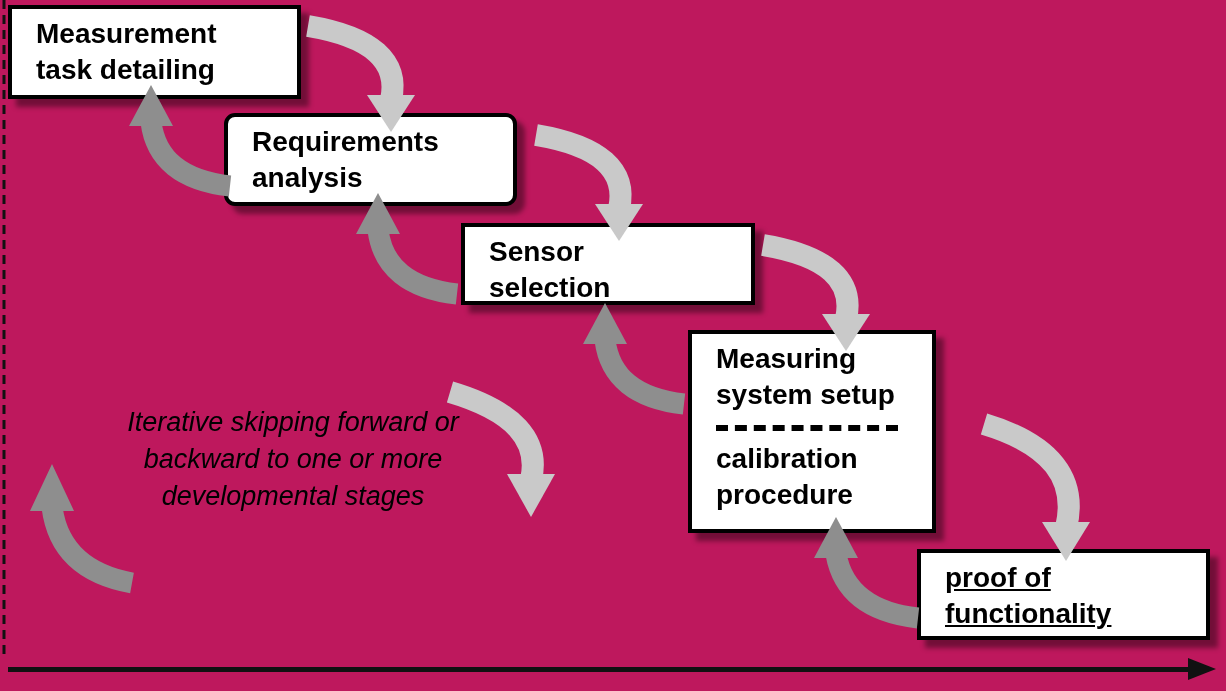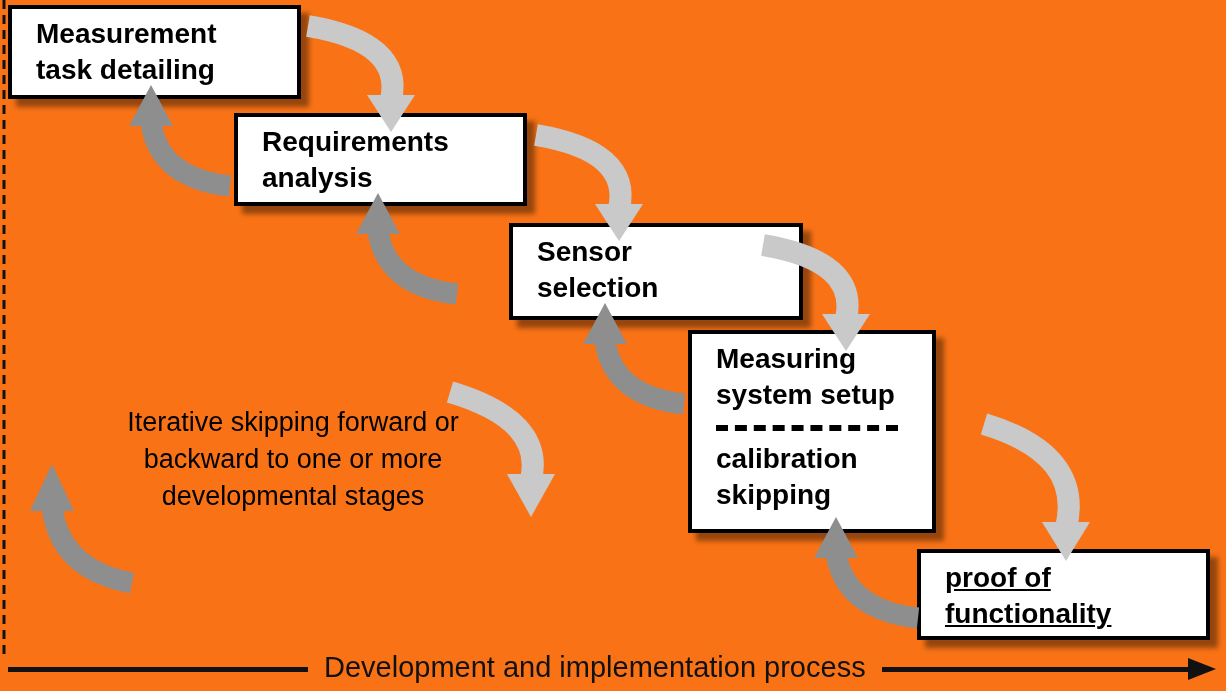--- a/index.html
+++ b/index.html
@@ -1,19 +1,19 @@
 <!DOCTYPE html>
 <html><head>
 <meta charset="utf-8">
 <style>
   html,body { margin:0; padding:0; background:#ffffff; }
   .canvas {
     position:relative;
     width:1226px; height:691px;
-    background:#f97316;
+    background:#be185d;
     overflow:hidden;
     font-family:"Liberation Sans", sans-serif;
   }
   .arrow-layer {
     position:absolute; left:0; top:0; width:1226px; height:691px;
     z-index:3; pointer-events:none;
   }
   .stage {
     position:absolute;
     box-sizing:border-box;
@@ -32,20 +32,21 @@
   }
   .divider {
     border-top:6px dashed #000000;
     margin:12px 28px 10px 0;
     height:0;
   }
   .annotation {
     position:absolute;
     left:68px; top:404px; width:450px;
     z-index:2;
+    font-style:italic;
     font-size:27px;
     line-height:37px;
     text-align:center;
     color:#000000;
     white-space:pre-line;
   }
   .axis {
     position:absolute;
     left:8px; right:10px; top:651px; height:36px;
     display:flex; align-items:center;
@@ -78,36 +79,36 @@
 </head>
 <body>
 
 <div class="canvas">
 
   <div class="stage" style="left:8px; top:5px; width:293px; height:94px;">
     <div class="stage-label">Measurement
 task detailing</div>
   </div>
 
-  <div class="stage" style="left:234px; top:113px; width:293px; height:93px;">
+  <div class="stage" style="left:224px; top:113px; width:293px; height:93px;border-radius:11px;">
     <div class="stage-label">Requirements
 analysis</div>
   </div>
 
-  <div class="stage" style="left:461px; top:223px; width:294px; height:97px;margin-left:48px;">
+  <div class="stage" style="left:461px; top:223px; width:294px; height:82px;">
     <div class="stage-label">Sensor
 selection</div>
   </div>
 
   <div class="stage" style="left:688px; top:330px; width:248px; height:203px;">
     <div class="stage-label">Measuring
 system setup</div>
     <div class="divider"></div>
     <div class="stage-label">calibration
-skipping</div>
+procedure</div>
   </div>
 
   <div class="stage" style="left:917px; top:549px; width:293px; height:91px;text-decoration:underline;">
     <div class="stage-label">proof of
 functionality</div>
   </div>
 
   <div class="annotation">Iterative skipping forward or
 backward to one or more
 developmental stages</div>
@@ -154,18 +155,17 @@
       <polygon class="bwd-head" points="814,558 858,558 836,517"></polygon>
     </g>
     <g>
       <path class="bwd-body" d="M 132,583 Q 60,570 52,507"></path>
       <polygon class="bwd-head" points="30,511 74,511 52,464"></polygon>
     </g>
   </svg>
 
   <div class="axis">
     <div class="axis-line left"></div>
-    <div class="axis-label">Development and implementation process</div>
     <div class="axis-line right"></div>
     <div class="axis-arrowhead"></div>
   </div>
 
 </div>
 
 </body></html>

